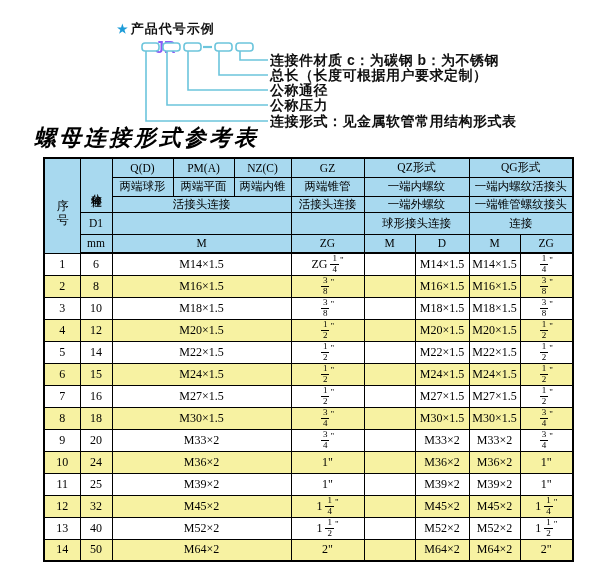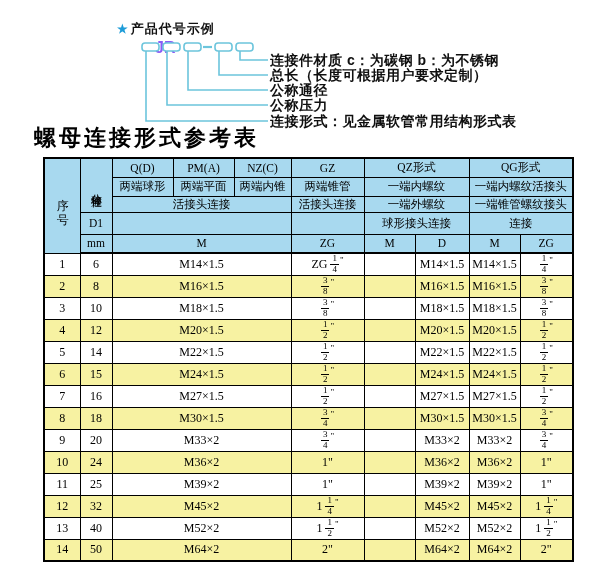--- a/index.html
+++ b/index.html
@@ -18,21 +18,21 @@
   .code-heading .star{color:var(--star-blue);margin-right:2px;font-size:12px;}
   .jr-prefix{position:absolute;left:117px;top:39px;font-size:16px;font-weight:bold;color:#8b5cf6;
              font-family:"Liberation Sans", sans-serif;margin-left:38px;}
   .diagram-svg{position:absolute;left:0;top:0;width:600px;height:150px;}
   .diag-label{position:absolute;left:270px;height:15px;line-height:15px;font-size:14px;
               font-weight:bold;color:#101010;white-space:nowrap;letter-spacing:0.5px;}
   .dl-0{top:53px;} .dl-1{top:68px;} .dl-2{top:83px;} .dl-3{top:98px;} .dl-4{top:114px;}
 
   
   .table-title{position:absolute;left:34px;top:123px;font-family:"DejaVu Serif", serif;
-               font-weight:bold;font-size:22px;color:#000;letter-spacing:3px;}
+               font-style:italic;font-weight:bold;font-size:22px;color:#000;letter-spacing:3px;}
 
   
   table.ref{position:absolute;left:43px;top:157px;width:529px;border-collapse:collapse;
             table-layout:fixed;border:2px solid #000;}
   table.ref th, table.ref td{border:1px solid #000;text-align:center;vertical-align:middle;
             padding:0;overflow:hidden;font-family:"Liberation Serif","DejaVu Serif",serif;
             font-size:12px;color:#000;font-weight:normal;white-space:nowrap;}
   table.ref thead th{background:var(--header-blue);font-size:11.5px;}
   table.ref thead tr:last-child th{border-bottom:2px solid #000;}
   tr.hA{height:19px;} tr.hB{height:19px;margin-left:43px;} tr.hC{height:16px;} tr.hD{height:22px;} tr.hE{height:19px;padding-left:8px;}

